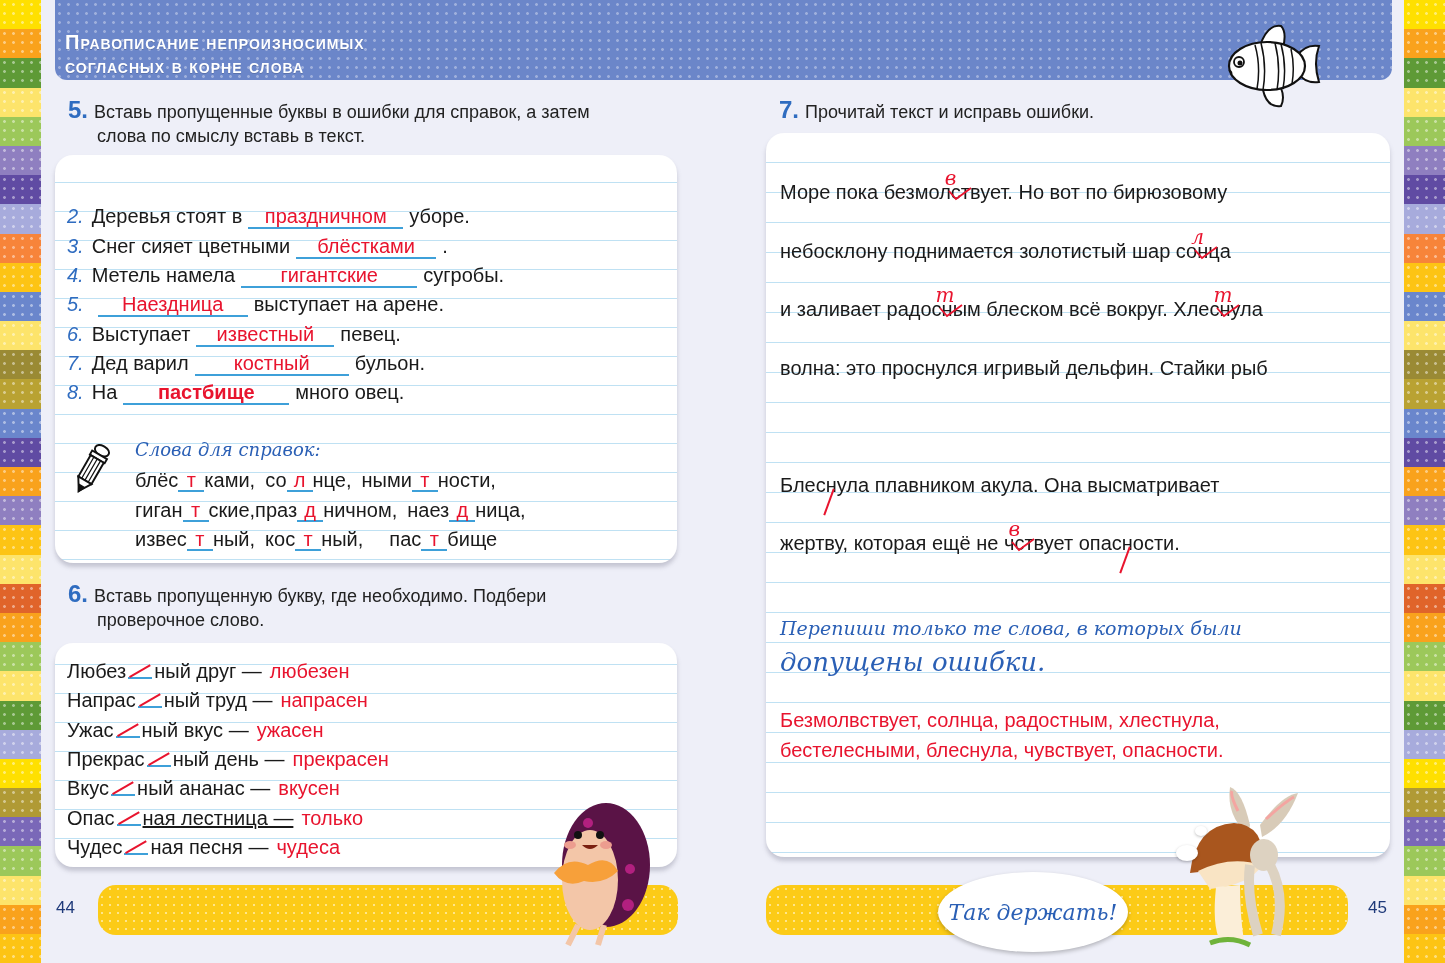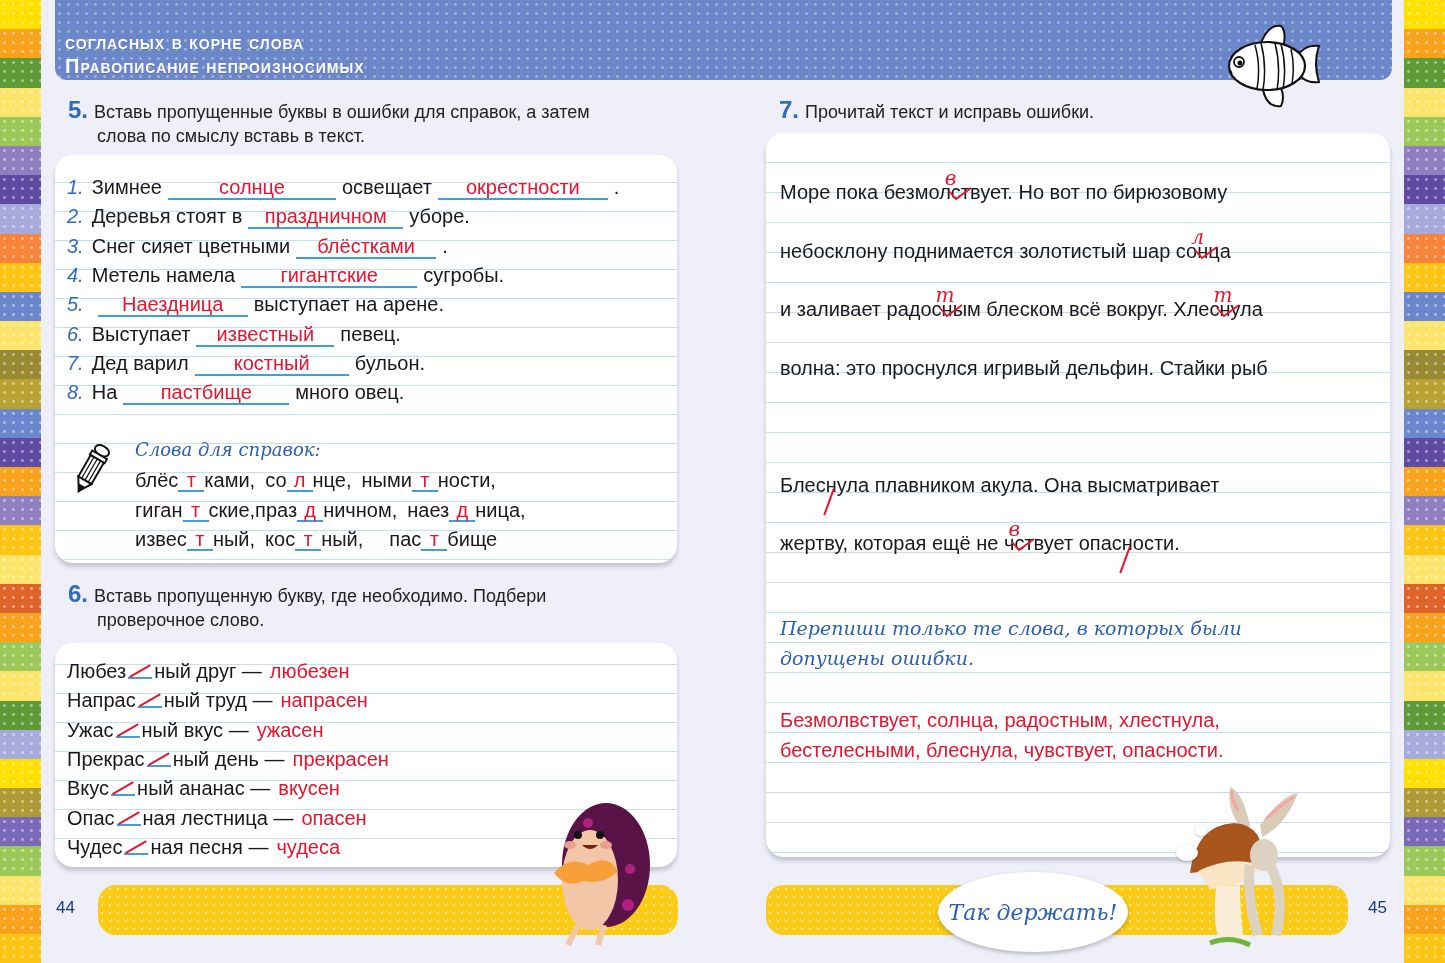--- a/index.html
+++ b/index.html
@@ -174,50 +174,49 @@
     <div class="stripe" style="background-color: rgb(176, 154, 53);"></div>
     <div class="stripe" style="background-color: rgb(122, 104, 184);"></div>
     <div class="stripe" style="background-color: rgb(156, 200, 90);"></div>
     <div class="stripe" style="background-color: rgb(253, 228, 107);"></div>
     <div class="stripe" style="background-color: rgb(249, 162, 28);"></div>
     <div class="stripe" style="background-color: rgb(253, 196, 20);"></div>
   </div>
 
 <div class="header">
   <div class="header-title">
+    <div>Правописание непроизносимых</div>
     <div>согласных в корне слова</div>
-    <div>Правописание непроизносимых</div>
   </div>
 </div>
 
 <svg class="fish" viewBox="0 0 120 90">
   <path d="M45 28 Q52 6 66 8 Q72 14 68 30 Z" fill="#fff" stroke="#111" stroke-width="2"></path>
   <path d="M48 72 Q52 90 66 88 Q70 80 66 70 Z" fill="#fff" stroke="#111" stroke-width="2"></path>
   <path d="M82 38 Q90 26 104 28 Q98 45 104 64 Q90 66 82 54 Z" fill="#fff" stroke="#111" stroke-width="2"></path>
   <ellipse cx="52" cy="48" rx="38" ry="24" fill="#fff" stroke="#111" stroke-width="2.2"></ellipse>
   <path d="M40 27 Q46 48 42 71 M46 25 Q52 48 48 72 M60 25 Q66 48 62 72 M66 26 Q72 48 68 71 M76 31 Q80 48 77 66" fill="none" stroke="#111" stroke-width="1.5"></path>
   <circle cx="24" cy="44" r="5" fill="#fff" stroke="#111" stroke-width="1.8"></circle>
   <circle cx="25" cy="45" r="2.5" fill="#111"></circle>
   <path d="M14 52 Q18 54 16 57" fill="none" stroke="#111" stroke-width="1.5"></path>
 </svg>
 
 <div class="task-head" style="left:68px; top:98px; width:600px;">
   <span class="task-num">5.</span><span>Вставь пропущенные буквы в ошибки для справок, а затем</span>
   <div style="padding-left:29px;">слова по смыслу вставь в текст.</div>
 </div>
 
 <div class="card" style="left:55px; top:155px; width:622px; height:408px; background-position:0 -1px;" id="card5">
-<div class="row" style="top: 19px;"><span class="num">1.</span><span>Зимнее</span><span class="blank" style="width: 168px;">солнце</span><span>освещает</span><span class="blank" style="width: 170px;">окрестности</span><span>.</span></div>
     <div class="row" style="top: 48.3px;"><span class="num">2.</span><span>Деревья стоят в</span><span class="blank" style="width: 155px;">праздничном</span><span>уборе.</span></div>
     <div class="row" style="top: 77.6px;"><span class="num">3.</span><span>Снег сияет цветными</span><span class="blank" style="width: 140px;">блёстками</span><span>.</span></div>
     <div class="row" style="top: 106.9px;"><span class="num">4.</span><span>Метель намела</span><span class="blank" style="width: 176px;">гигантские</span><span>сугробы.</span></div>
     <div class="row" style="top: 136.2px;"><span class="num">5.</span><span class="blank" style="width: 150px;">Наездница</span><span>выступает на арене.</span></div>
     <div class="row" style="top: 165.5px;"><span class="num">6.</span><span>Выступает</span><span class="blank" style="width: 138px;">известный</span><span>певец.</span></div>
     <div class="row" style="top: 194.8px;"><span class="num">7.</span><span>Дед варил</span><span class="blank" style="width: 154px;">костный</span><span>бульон.</span></div>
-    <div class="row" style="top: 224.1px;"><span class="num">8.</span><span>На</span><span class="blank" style="width: 166px;">пастбище</span><span>много овец.</span></div>
+    <div class="row" style="top: 224.1px;"><span class="num">8.</span><span>На</span><span class="blank" style="width: 166px; font-weight: bold;">пастбище</span><span>много овец.</span></div>
     <svg viewBox="0 0 40 60" style="position: absolute; left: 18px; top: 284px; width: 38px; height: 58px;">
       <g transform="rotate(30 20 30)" fill="#fff" stroke="#111" stroke-width="2">
         <rect x="12" y="4" width="16" height="10" rx="7"></rect>
         <rect x="11" y="14" width="18" height="5"></rect>
         <rect x="12" y="19" width="16" height="26"></rect>
         <path d="M16 19v26M20 19v26M24 19v26" stroke-width="1.3"></path>
         <path d="M12 45 L20 58 L28 45Z"></path>
         <path d="M17 52 L20 58 L23 52Z" fill="#111"></path>
       </g>
     </svg>
@@ -231,21 +230,21 @@
   <span class="task-num">6.</span><span>Вставь пропущенную букву, где необходимо. Подбери</span>
   <div style="padding-left:29px;">проверочное слово.</div>
 </div>
 
 <div class="card" style="left:55px; top:643px; width:622px; height:224px; background-position:0 -7px;" id="card6">
 <div class="row" style="top: 15px;"><span>Любез</span><span class="slash"></span><span style="margin-right: 8px;">ный друг —</span><span class="red">любезен</span></div>
     <div class="row" style="top: 44.3px;"><span>Напрас</span><span class="slash"></span><span style="margin-right: 8px;">ный труд —</span><span class="red">напрасен</span></div>
     <div class="row" style="top: 73.6px;"><span>Ужас</span><span class="slash"></span><span style="margin-right: 8px;">ный вкус —</span><span class="red">ужасен</span></div>
     <div class="row" style="top: 102.9px;"><span>Прекрас</span><span class="slash"></span><span style="margin-right: 8px;">ный день —</span><span class="red">прекрасен</span></div>
     <div class="row" style="top: 132.2px;"><span>Вкус</span><span class="slash"></span><span style="margin-right: 8px;">ный ананас —</span><span class="red">вкусен</span></div>
-    <div class="row" style="top: 161.5px;"><span>Опас</span><span class="slash"></span><span style="margin-right: 8px;">ная лестница —</span><span class="red">опасен</span></div>
+    <div class="row" style="top: 161.5px;"><span>Опас</span><span class="slash"></span><span style="margin-right: 8px; text-decoration: underline;">ная лестница —</span><span class="red">только</span></div>
     <div class="row" style="top: 190.8px;"><span>Чудес</span><span class="slash"></span><span style="margin-right: 8px;">ная песня —</span><span class="red">чудеса</span></div>
   </div>
 
 <div class="footer-bar" style="left:98px; width:580px;"></div>
 <div class="page-num" style="left:56px;">44</div>
 
 <svg style="position:absolute; left:548px; top:795px; width:110px; height:160px;" viewBox="0 0 110 160">
   <ellipse cx="58" cy="70" rx="44" ry="62" fill="#5a1346"></ellipse>
   <circle cx="40" cy="28" r="5" fill="#b2207f"></circle>
     <circle cx="82" cy="74" r="5" fill="#b2207f"></circle>
@@ -276,21 +275,21 @@
           <path d="M2 4 L9 12 L24 1" fill="none" stroke="#e8142e" stroke-width="1.8"></path>
         </svg><span class="corr">т</span></span><span>ным блеском всё вокруг. Хлес</span><span class="mark"><svg class="tick" viewBox="0 0 26 14">
           <path d="M2 4 L9 12 L24 1" fill="none" stroke="#e8142e" stroke-width="1.8"></path>
         </svg><span class="corr">т</span></span><span>нула</span></div>
     <div class="text-line" style="top: 221.5px;"><span>волна: это проснулся игривый дельфин. Стайки рыб</span></div>
     <div class="text-line" style="top: 338.5px;"><span>Блес</span><span class="mark"><span class="strike"></span></span><span>нула плавником акула. Она высматривает</span></div>
     <div class="text-line" style="top: 397px;"><span>жертву, которая ещё не ч</span><span class="mark"><svg class="tick" viewBox="0 0 26 14">
           <path d="M2 4 L9 12 L24 1" fill="none" stroke="#e8142e" stroke-width="1.8"></path>
         </svg><span class="corr">в</span></span><span>ствует опас</span><span class="mark"><span class="strike"></span></span><span>ности.</span></div>
     <div class="script" style="position: absolute; left: 14px; top: 484px; font-size: 19px;">Перепиши только те слова, в которых были</div>
-    <div class="script" style="position: absolute; left: 14px; top: 514px; font-size: 19px;">допущены ошибки.</div>
+    <div class="script" style="position: absolute; left: 14px; top: 514px; font-size: 26px;">допущены ошибки.</div>
     <div class="text-line red" style="top: 574px;">Безмолвствует, солнца, радостным, хлестнула,</div>
     <div class="text-line red" style="top: 604px;">бестелесными, блеснула, чувствует, опасности.</div>
   </div>
 
 <div class="footer-bar" style="left:766px; width:582px;"></div>
 <div class="page-num" style="left:1368px;">45</div>
 
 <svg style="position:absolute; left:1190px; top:785px; width:110px; height:170px;" viewBox="0 0 110 170">
   <path d="M60 40 Q52 6 40 2 Q36 30 58 50Z" fill="#d8cbb8"></path>
     <path d="M70 40 Q92 10 108 8 Q96 40 72 52Z" fill="#d8cbb8"></path>

